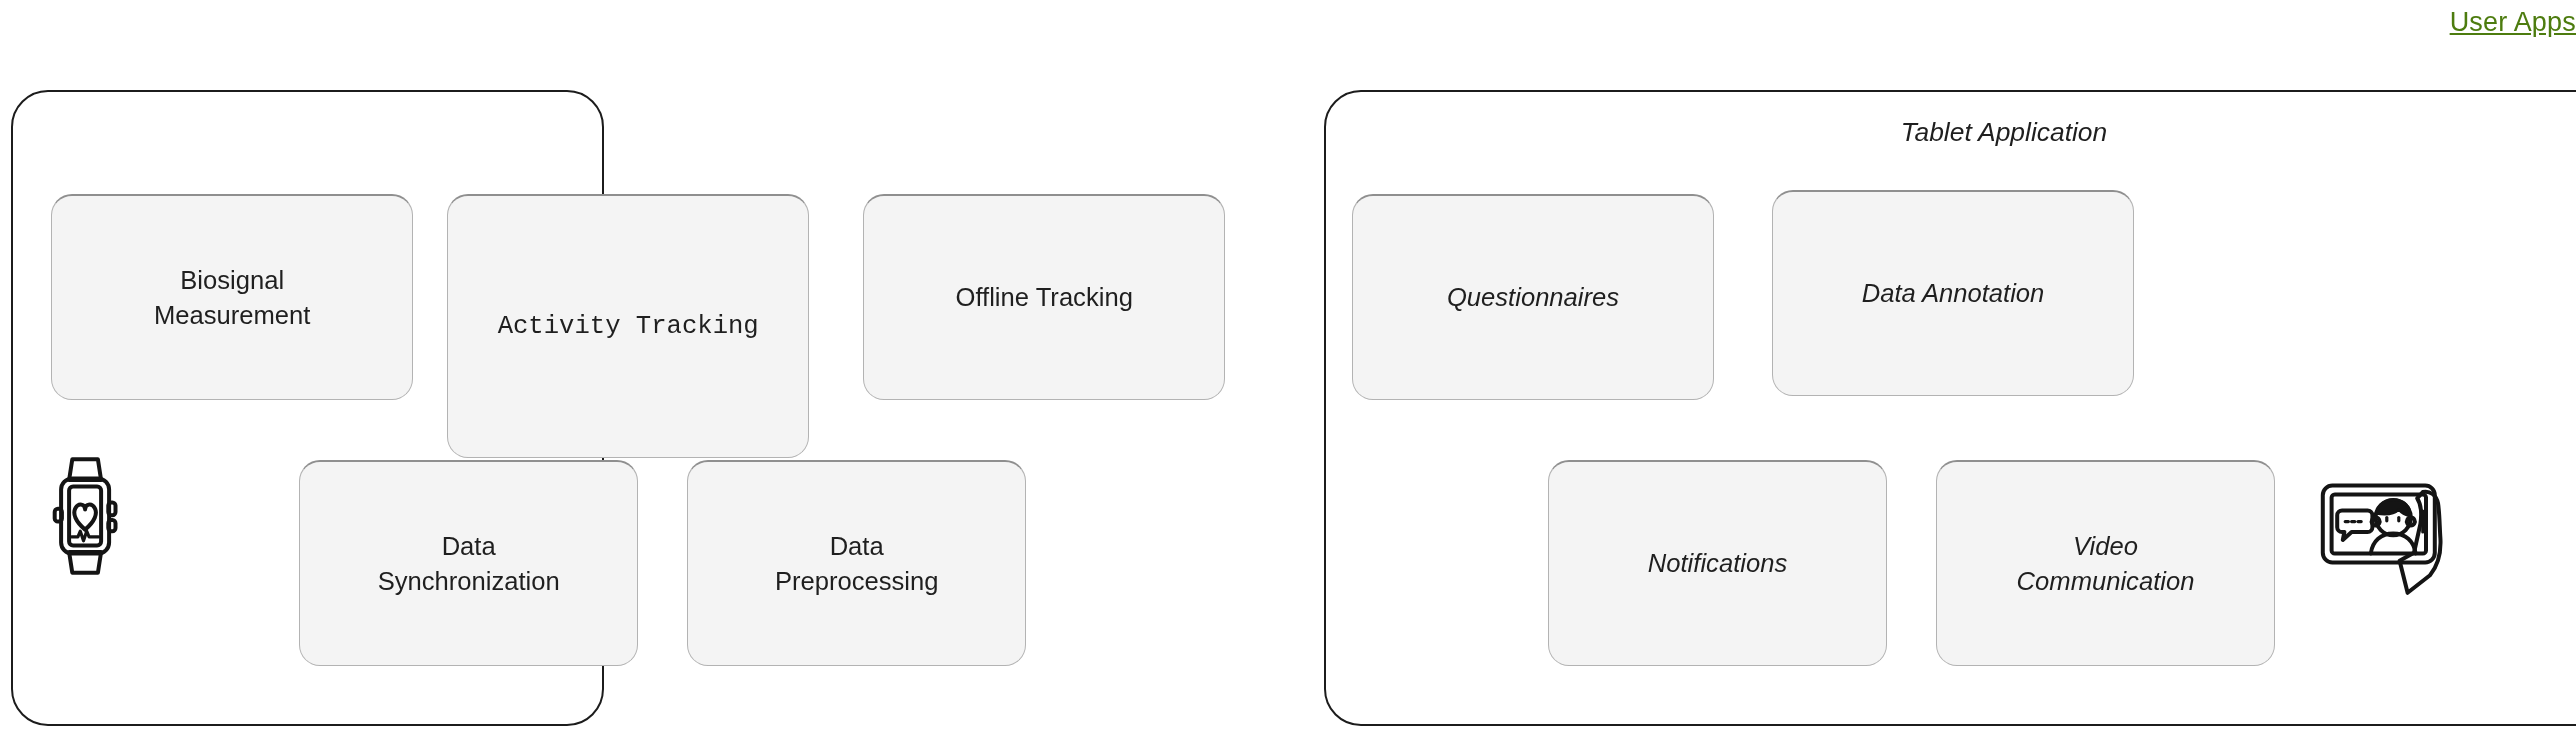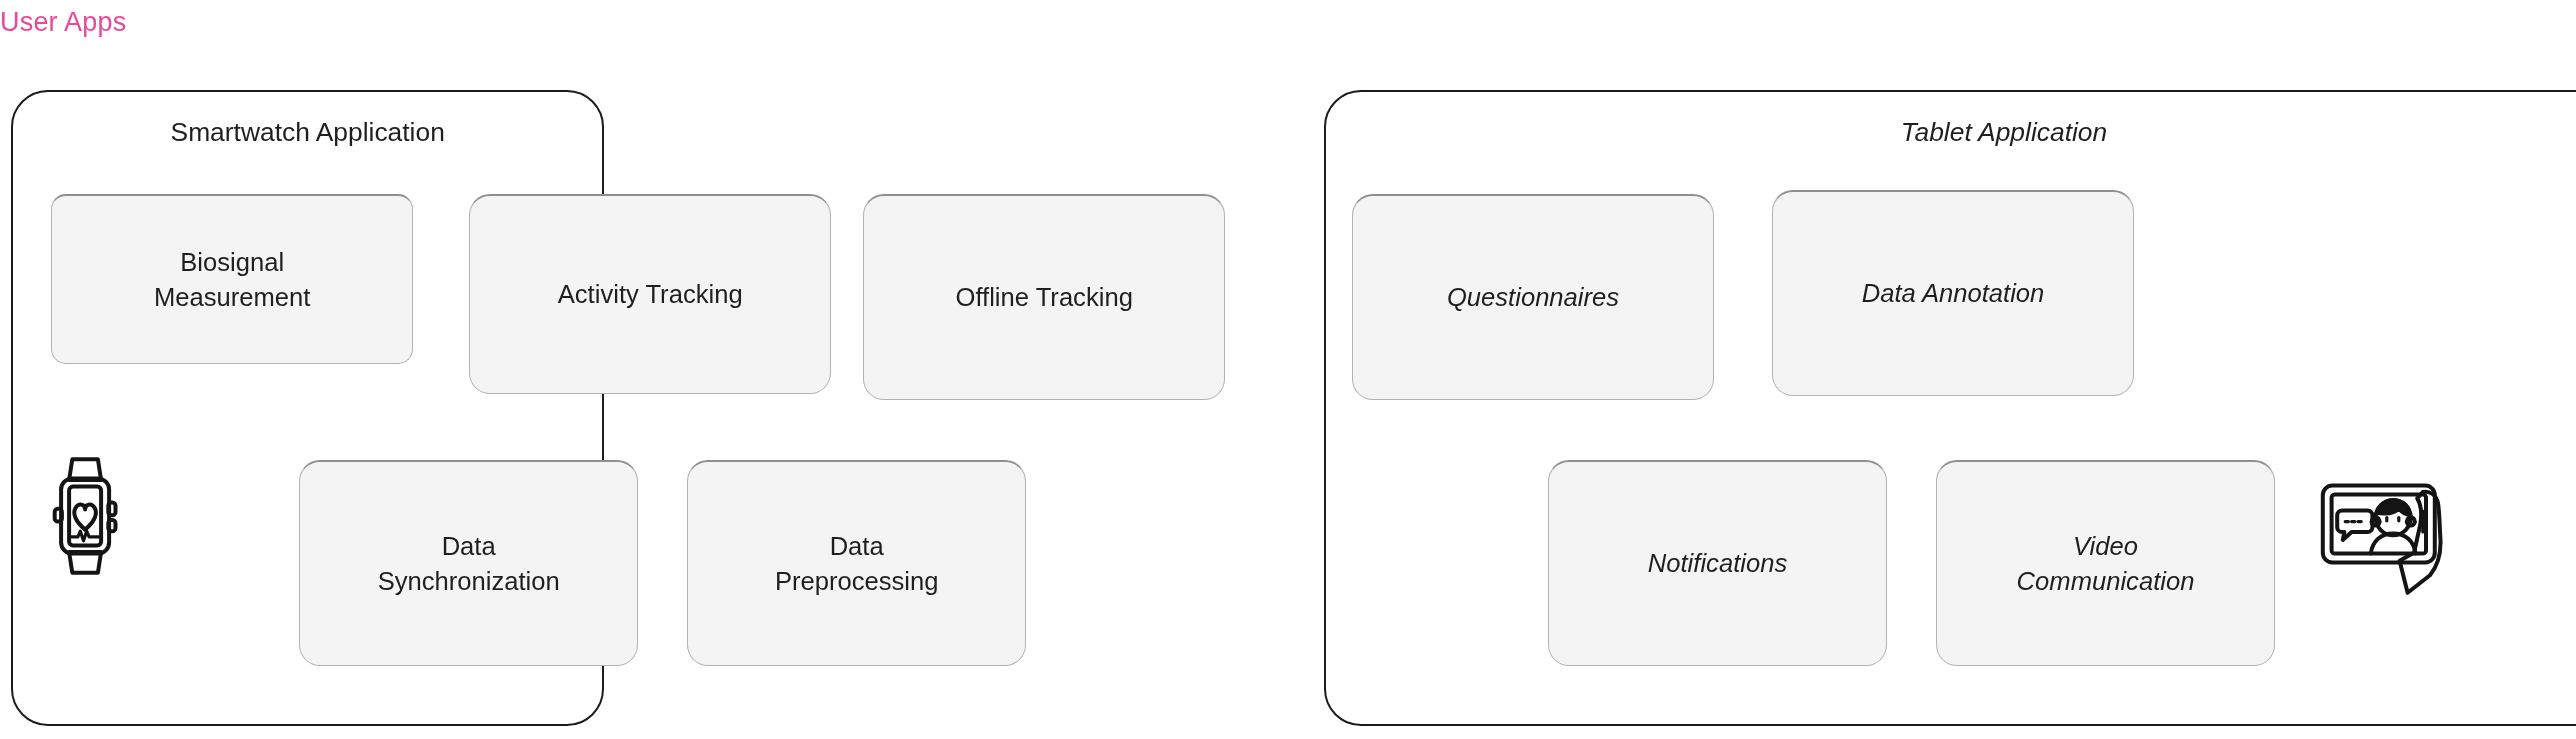--- a/index.html
+++ b/index.html
@@ -22,25 +22,26 @@
     width: 2576px;
     height: 739px;
   }
 
   
   .page-title {
     position: absolute;
     left: 0;
     top: 6.4px;
     width: 2576px;
-    text-align: left;
+    text-align: right;
     font-size: 27px;
     line-height: 32px;
-    color: #ec4899;
+    color: #4d7c0f;
     letter-spacing: 0.2px;
+    text-decoration: underline;
   }
 
   
   .app-container {
     position: absolute;
     box-sizing: border-box;
     border: 2.4px solid #1c1c1c;
     border-radius: 37px;
     background: #ffffff;
   }
@@ -99,28 +100,27 @@
 </style>
 </head>
 <body>
 
 <div class="diagram">
 
   <div class="page-title">User Apps</div>
 
   <div class="app-container" id="container-smartwatch">
 
-    <div class="container-title">Smartwatch Application</div>
-
-    <div class="feature-box" style="left:38px; top:102px; width:362px; height:170px;border-radius:15px;">
+
+    <div class="feature-box" style="left:38px; top:102px; width:362px; height:206px;">
       <span class="label">Biosignal
 Measurement</span>
     </div>
 
-    <div class="feature-box" style="left:456px; top:102px; width:362px; height:200px;">
+    <div class="feature-box" style="left:434px; top:102px; width:362px; height:264px;font-family:Liberation Mono, monospace;">
       <span class="label">Activity Tracking</span>
     </div>
 
     <div class="feature-box" style="left:850px; top:102px; width:362px; height:206px;">
       <span class="label">Offline Tracking</span>
     </div>
 
     <div class="device-icon" style="left:32px; top:364px;">
       <svg width="77" height="120" viewBox="0 0 96 150" xmlns="http://www.w3.org/2000/svg">
         <g fill="none" stroke="#141414" stroke-width="5" stroke-linejoin="round" stroke-linecap="round">

